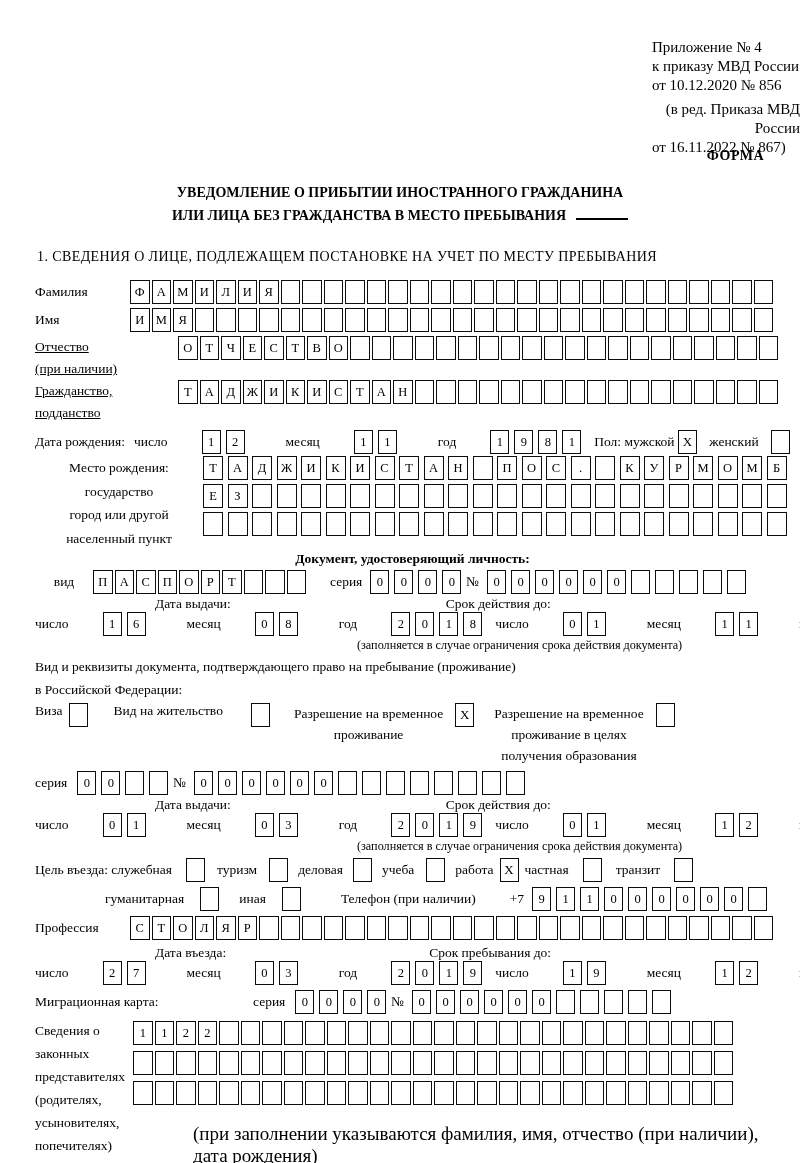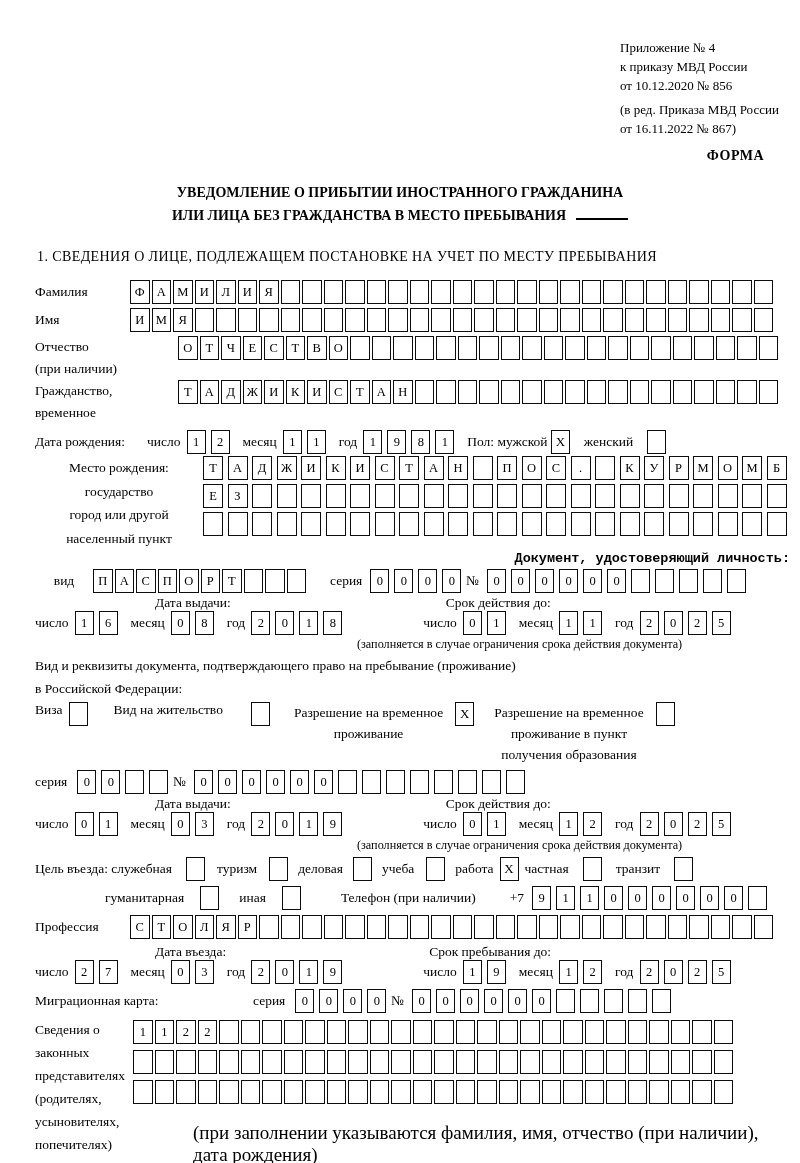--- a/index.html
+++ b/index.html
@@ -2,22 +2,22 @@
 <html><head>
 <meta charset="utf-8">
 <style>
   * { margin:0; padding:0; box-sizing:border-box; }
   html,body { background:#e8e8e8; }
   .page {
     width:800px; height:1163px; margin:0 auto; background:#ffffff; color:#000;
     font-family:"Liberation Serif","DejaVu Serif",serif; font-size:13.5px;
     position:relative; overflow:hidden;
   }
-  .appendix { position:absolute; left:620px; top:38px; font-size:13px; line-height:19px; }
-  .appendix .rev { margin-top:5px; }
+  .appendix { position:absolute; left:652px; top:38px; font-size:15px; line-height:19px; }
+  .appendix .rev { margin-top:5px;text-align:right; }
   .forma { position:absolute; right:36px; top:148px; font-weight:bold; font-size:14px; letter-spacing:0.5px; }
   .title { position:absolute; top:181px; left:0; width:100%; text-align:center; font-weight:bold; font-size:14px; line-height:23px; }
   .blank-line { display:inline-block; width:52px; border-bottom:2px solid #000; margin-left:10px; vertical-align:baseline; }
   .sec-heading { position:absolute; top:249px; left:37px; width:730px; font-weight:normal; font-size:14px; letter-spacing:0.4px; white-space:nowrap; }
 
   .form { position:absolute; top:280px; left:35px; width:755px; }
   .row { display:flex; align-items:center; }
   .rowtop { display:flex; align-items:flex-start; }
   .cells { display:inline-flex; flex:none; }
   .cell {
@@ -26,28 +26,28 @@
     font-size:12.5px; flex:none; background:#fff;
   }
   .c24 .cell { width:20px; margin-right:4.5px; }
   .dcells .cell { width:19px; margin-right:5px; }
   .chk {
     width:19px; height:24px; border:1.6px solid #0d0d0d; display:inline-flex; flex:none;
     align-items:center; justify-content:center; font-size:13px; background:#fff;
   }
   .t { white-space:nowrap; }
   .lbl95  { width:95px;  flex:none; }
-  .lbl143 { width:143px; flex:none; line-height:22px; }
+  .lbl143 { width:143px; flex:none; line-height:22px;text-decoration:underline; }
   .lbl168 { width:168px; flex:none; line-height:23.5px;text-align:center; }
   .lbl98  { width:98px;  flex:none; line-height:23px; }
-  .center { text-align:right;font-family:Liberation Mono, monospace; }
+  .center { text-align:center; }
   .bold { font-weight:bold; }
   .small { font-size:12.2px; }
   .mb2{margin-bottom:2px} .mb4{margin-bottom:4px} .mb5{margin-bottom:5px} .mb6{margin-bottom:6px}
-  .dgroup { display:inline-flex; align-items:center; }
+  .dgroup { display:inline-flex; align-items:center;gap:28px; }
   .dgroup .t { margin-right:6px; }
   .dgroup .dcells { margin-right:8px; }
   .optcol { display:flex; flex-direction:column; text-align:center; line-height:21px; }
   .opt { display:flex; align-items:flex-start; }
 </style>
 </head>
 <body>
 
 <div class="page">
 
@@ -175,21 +175,21 @@
           <span class="cell"></span>
           <span class="cell"></span>
           <span class="cell"></span>
           <span class="cell"></span>
         </span>
     </div>
 
     <div class="rowtop mb6">
       <span class="lbl143">
         <span class="t">Гражданство,</span><br>
-        <span class="t">временное</span>
+        <span class="t">подданство</span>
       </span>
       <span class="cells">
           <span class="cell">Т</span>
           <span class="cell">А</span>
           <span class="cell">Д</span>
           <span class="cell">Ж</span>
           <span class="cell">И</span>
           <span class="cell">К</span>
           <span class="cell">И</span>
           <span class="cell">С</span>
@@ -451,21 +451,21 @@
           <span>Разрешение на временное</span>
           <span>проживание</span>
         </span>
         <span style="width:12px;"></span>
         <span class="chk">X</span>
       </span>
       <span style="width:20px;"></span>
       <span class="opt">
         <span class="optcol">
           <span>Разрешение на временное</span>
-          <span>проживание в пункт</span>
+          <span>проживание в целях</span>
           <span>получения образования</span>
         </span>
         <span style="width:12px;"></span>
         <span class="chk"></span>
       </span>
     </div>
 
     <div class="row mb2">
       <span class="t">серия</span>
       <span style="width:10px;"></span>

